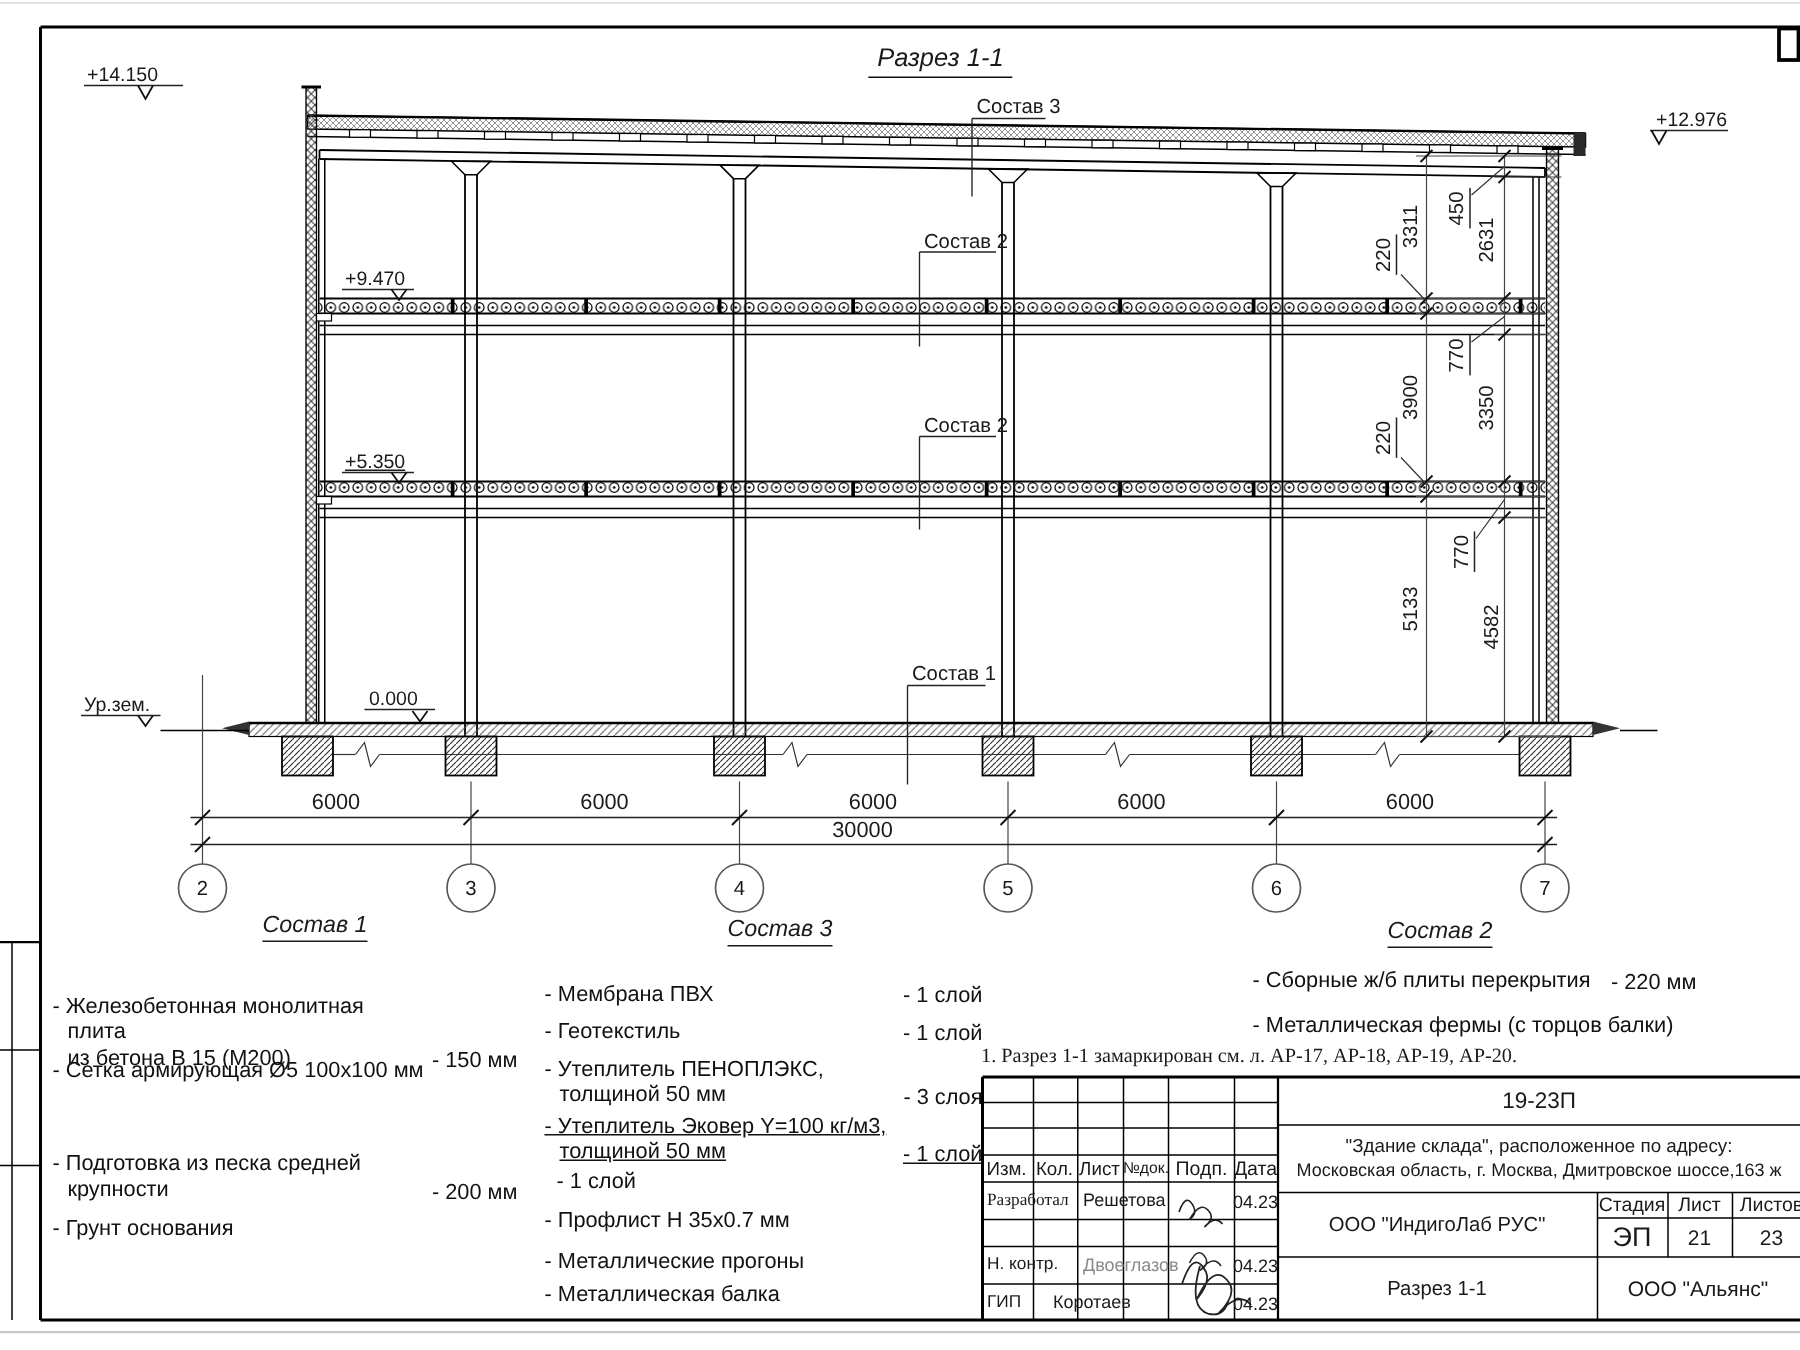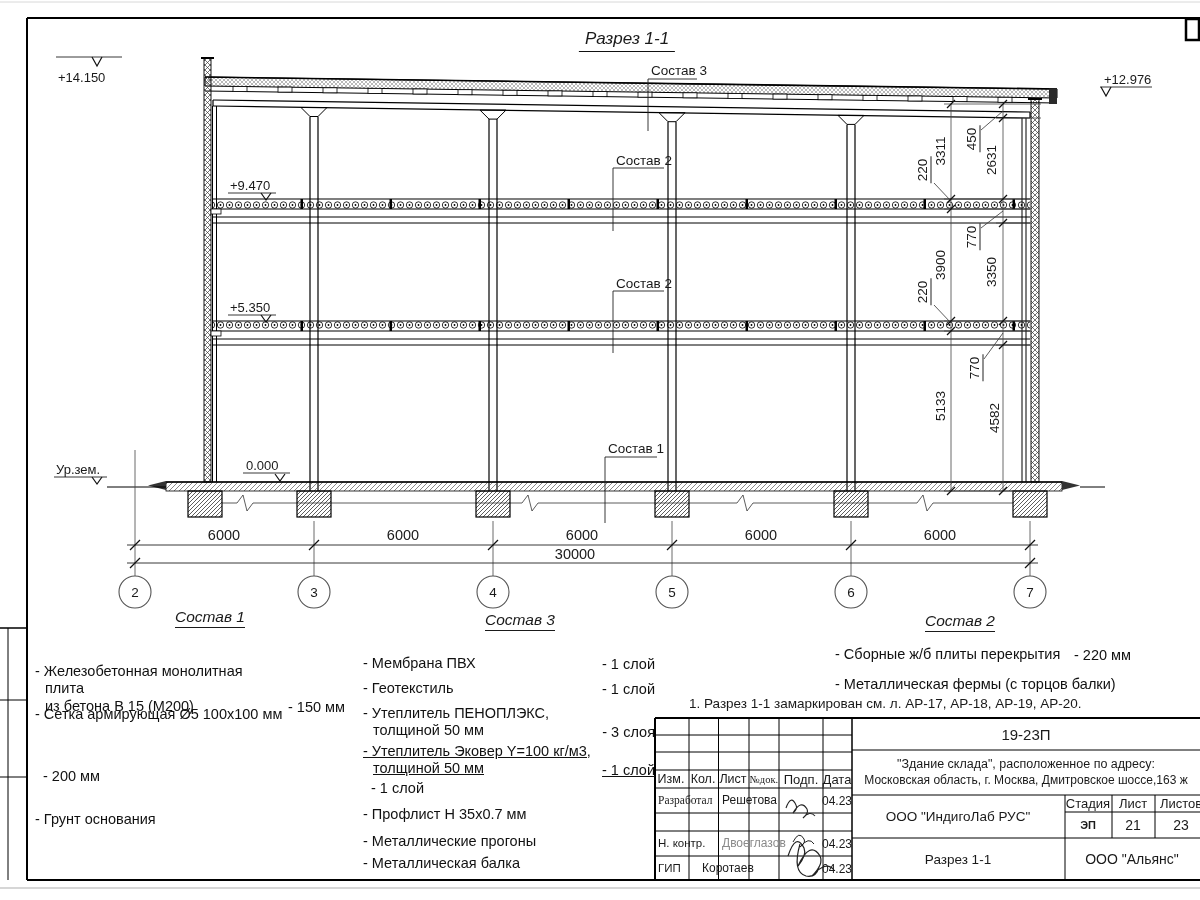--- a/index.html
+++ b/index.html
@@ -11,21 +11,21 @@
   .cx{transform:translate(-50%,0);}
   .r{transform:translate(-50%,-50%) rotate(-90deg);}
   .ru{border-bottom:1px solid #222;padding:0 2px 1px 2px;}
   .f13{font-size:13px;} .f135{font-size:13.5px;} .f14{font-size:14.5px;}
   .title{font-size:17px;font-style:italic;border-bottom:1.4px solid #111;padding:0 6px 2px 6px;}
   .hdr{font-style:italic;font-size:15.5px;border-bottom:1.3px solid #1a1a1a;padding-bottom:1px;}
   .li{position:absolute;display:flex;justify-content:space-between;align-items:flex-end;
       font-size:14.5px;color:#111;}
   .nm{padding-left:10px;text-indent:-10px;white-space:pre-line;line-height:1.2;}
   .q{white-space:nowrap;margin-left:8px;}
-  .tb{font-size:13px;} .tbs{font-size:10.5px;font-family:Liberation Serif, serif;} .tbn{font-size:12px;}
+  .tb{font-size:13px;} .tbs{font-size:10.5px;} .tbn{font-size:12px;}
   .gray{color:#8a8a8a;}
 </style>
 </head>
 <body>
 
 <div class="sheet">
 
 <svg width="1200" height="900" viewBox="0 0 1200 900">
   <defs>
     <pattern id="wallHatch" width="5" height="5" patternUnits="userSpaceOnUse">
@@ -310,24 +310,24 @@
   </g>
   <g stroke="#222" fill="none">
     <path d="M786,808 q5,-14 10,-3 q2,4 -3,8 q8,-14 14,-4 q2,4 -4,9 q7,-8 12,-2" stroke-width="1.1"></path>
     <path d="M788,856 q8,-24 16,-8 q3,7 -6,18 q12,-26 22,-10 q4,8 -8,20 q14,-16 22,-6 M800,844 q-8,28 6,32 q10,2 13,-9" stroke-width="1.2"></path>
     <path d="M793,842 q6,-12 11,-3 q2,4 -4,8 q9,-11 14,-3" stroke-width="1"></path>
   </g>
 </svg>
 
 <div class="t title cx" style="left:627px;top:29px;">Разрез 1-1</div>
 
-<div class="t f13" style="left:58px;top:42px;margin-top:28px;">+14.150</div>
+<div class="t f13" style="left:58px;top:42px;">+14.150</div>
 <div class="t f13" style="left:1104px;top:72px;">+12.976</div>
 <div class="t f13" style="left:230px;top:178px;">+9.470</div>
-<div class="t f13" style="left:230px;top:300px;">+5.350</div>
+<div class="t f13" style="left:230px;top:300px;text-decoration:underline;">+5.350</div>
 <div class="t f13" style="left:246px;top:458px;">0.000</div>
 <div class="t f13" style="left:56px;top:462px;">Ур.зем.</div>
 
 <div class="t f135" style="left:651px;top:63px;">Состав 3</div>
 <div class="t f135" style="left:616px;top:153px;">Состав 2</div>
 <div class="t f135" style="left:616px;top:276px;">Состав 2</div>
 <div class="t f135" style="left:608px;top:441px;">Состав 1</div>
 
 <div class="t f135 r" style="left:940px;top:151px;">3311</div>
 <div class="t f135 r" style="left:940px;top:265px;">3900</div>
@@ -358,20 +358,22 @@
 <div class="t hdr" style="left:175px;top:608px;">Состав 1</div>
 <div class="li" style="left:35px;top:663px;width:310px;">
   <span class="nm">- Железобетонная  монолитная плита
 из бетона В 15 (М200)</span>
   <span class="q">- 150 мм</span>
 </div>
 <div class="li" style="left:35px;top:706px;width:310px;">
   <span class="nm">- Сетка армирующая Ø5 100х100 мм</span>
 </div>
 <div class="li" style="left:35px;top:768px;width:310px;">
+  <span class="nm">- Подготовка из песка средней
+крупности</span>
   <span class="q">- 200 мм</span>
 </div>
 <div class="li" style="left:35px;top:811px;width:310px;">
   <span class="nm">- Грунт основания</span>
 </div>
 
 <div class="t hdr" style="left:485px;top:611px;">Состав 3</div>
 <div class="li" style="left:363px;top:655px;width:292px;">
   <span class="nm">- Мембрана ПВХ</span>
   <span class="q">- 1 слой</span>
@@ -405,21 +407,21 @@
 
 <div class="t hdr" style="left:925px;top:612px;">Состав 2</div>
 <div class="li" style="left:835px;top:646px;width:296px;">
   <span class="nm">- Сборные ж/б плиты перекрытия</span>
   <span class="q">- 220 мм</span>
 </div>
 <div class="li" style="left:835px;top:676px;width:296px;">
   <span class="nm">- Металлическая фермы (с торцов балки)</span>
 </div>
 
-<div class="t f135" style="left:689px;top:696px;">1. Разрез 1-1 замаркирован см. л. АР-17, АР-18, АР-19, АР-20.</div>
+<div class="t f135" style="left:654px;top:696px;font-family:Liberation Serif, serif;">1. Разрез 1-1 замаркирован см. л. АР-17, АР-18, АР-19, АР-20.</div>
 
 <div class="t tb c" style="left:1026px;top:734px;font-size:15px;">19-23П</div>
 <div class="t c" style="left:1026px;top:764px;font-size:12.5px;">"Здание склада", расположенное по адресу:</div>
 <div class="t c" style="left:1026px;top:780px;font-size:12px;">Московская область, г. Москва, Дмитровское шоссе,163 ж</div>
 
 <div class="t tb c" style="left:671px;top:779px;font-size:12.5px;">Изм.</div>
 <div class="t tb c" style="left:703px;top:779px;font-size:12.5px;">Кол.</div>
 <div class="t tb c" style="left:733px;top:779px;font-size:12.5px;">Лист</div>
 <div class="t tbs c" style="left:764px;top:779px;">№док.</div>
 <div class="t tb c" style="left:801px;top:779px;">Подп.</div>
@@ -436,18 +438,18 @@
 <div class="t tbn" style="left:658px;top:862px;font-size:11.5px;">ГИП</div>
 <div class="t tbn" style="left:702px;top:861px;">Коротаев</div>
 <div class="t tbn c" style="left:837px;top:869px;">04.23</div>
 
 <div class="t c" style="left:958px;top:816px;font-size:13.5px;">ООО "ИндигоЛаб РУС"</div>
 <div class="t c" style="left:958px;top:859px;font-size:13.5px;">Разрез 1-1</div>
 
 <div class="t tb c" style="left:1088px;top:803px;">Стадия</div>
 <div class="t tb c" style="left:1133px;top:803px;">Лист</div>
 <div class="t tb c" style="left:1181px;top:803px;">Листов</div>
-<div class="t c" style="left:1088px;top:825px;font-size:11px;font-weight:bold;">ЭП</div>
+<div class="t c" style="left:1088px;top:825px;font-size:18px;">ЭП</div>
 <div class="t c" style="left:1133px;top:825px;font-size:14px;">21</div>
 <div class="t c" style="left:1181px;top:825px;font-size:14px;">23</div>
 <div class="t c" style="left:1132px;top:859px;font-size:14px;">ООО "Альянс"</div>
 
 </div>
 
 </body></html>

